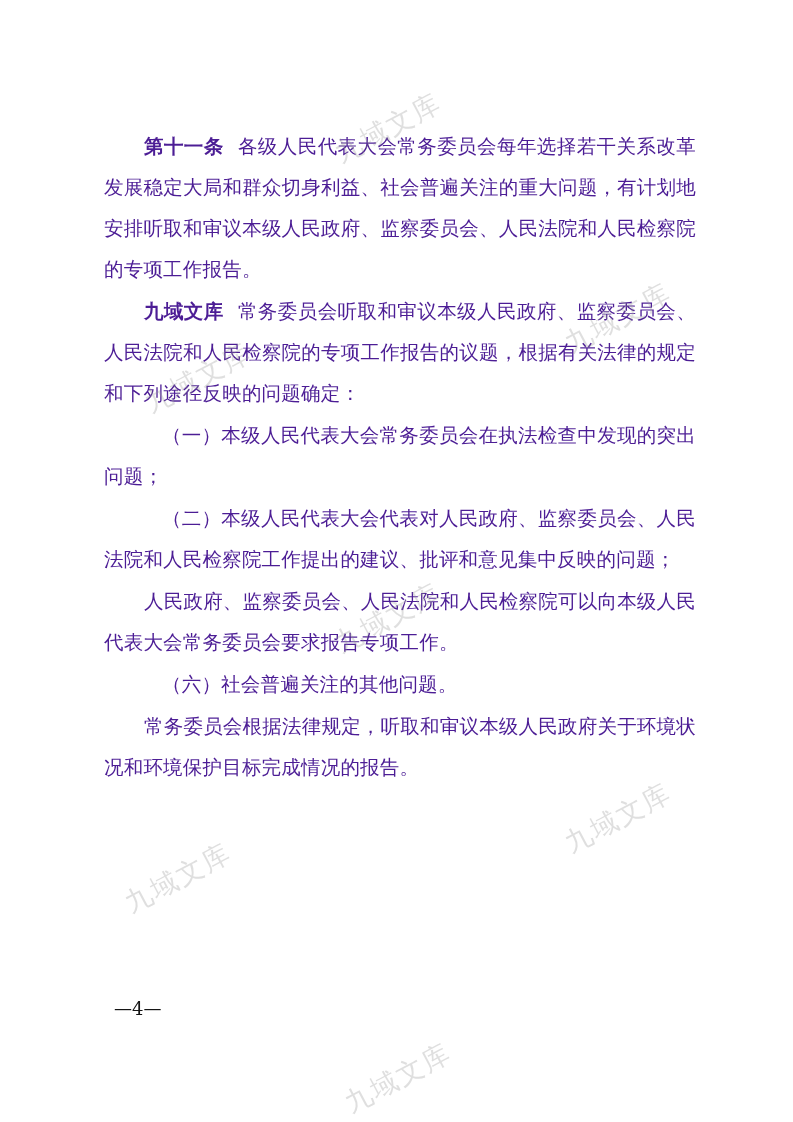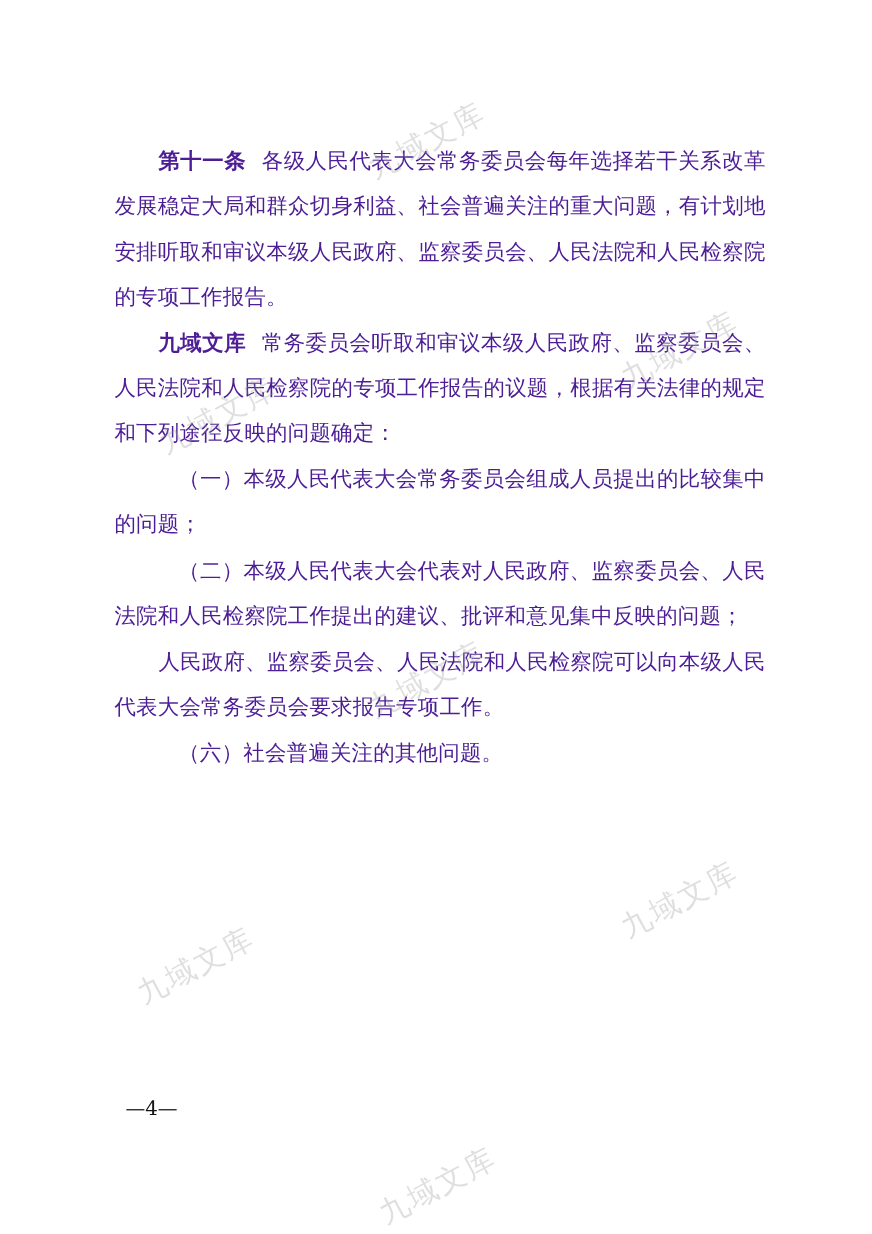--- a/index.html
+++ b/index.html
@@ -82,31 +82,32 @@
 <body>
 
 <div class="page">
 
   <div class="body-area">
 
     <p class="para indent2"><span class="art-label">第十一条</span><span class="nbsp-wide"></span><span>各级人民代表大会常务委员会每年选择若干关系改革发展稳定大局和群众切身利益、社会普遍关注的重大问题，有计划地安排听取和审议本级人民政府、监察委员会、人民法院和人民检察院的专项工作报告。</span></p>
 
     <p class="para indent2"><span class="art-label">九域文库</span><span class="nbsp-wide"></span><span>常务委员会听取和审议本级人民政府、监察委员会、人民法院和人民检察院的专项工作报告的议题，根据有关法律的规定和下列途径反映的问题确定：</span></p>
 
-    <p class="para indent3">（一）本级人民代表大会常务委员会组成人员提出的比较集中的问题；</p>
+    <p class="para indent3">（一）本级人民代表大会常务委员会在执法检查中发现的突出问题；</p>
 
     <p class="para indent3">（二）本级人民代表大会代表对人民政府、监察委员会、人民法院和人民检察院工作提出的建议、批评和意见集中反映的问题；</p>
 
 
 
 
     <p class="para indent2">人民政府、监察委员会、人民法院和人民检察院可以向本级人民代表大会常务委员会要求报告专项工作。</p>
 
     <p class="para indent3">（六）社会普遍关注的其他问题。</p>
 
+    <p class="para indent2">常务委员会根据法律规定，听取和审议本级人民政府关于环境状况和环境保护目标完成情况的报告。</p>
 
   </div>
 
   <div class="page-number">—4—</div>
 
   <div class="watermark-layer">
     <div class="wm w1">九域文库</div>
     <div class="wm w2">九域文库</div>
     <div class="wm w3">九域文库</div>
     <div class="wm w4">九域文库</div>

